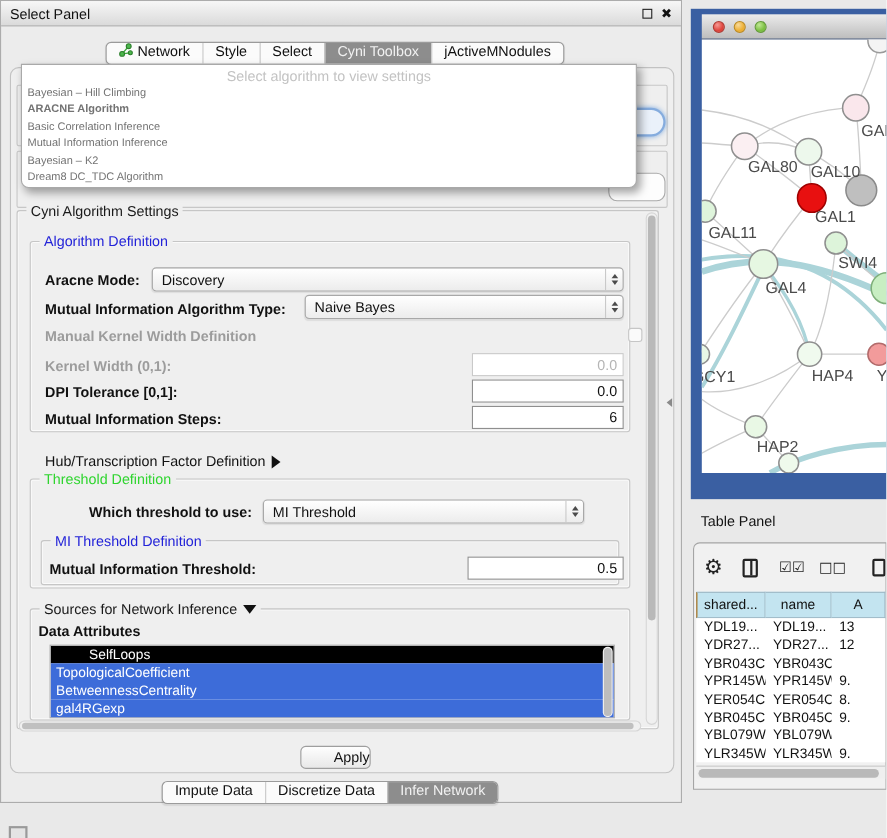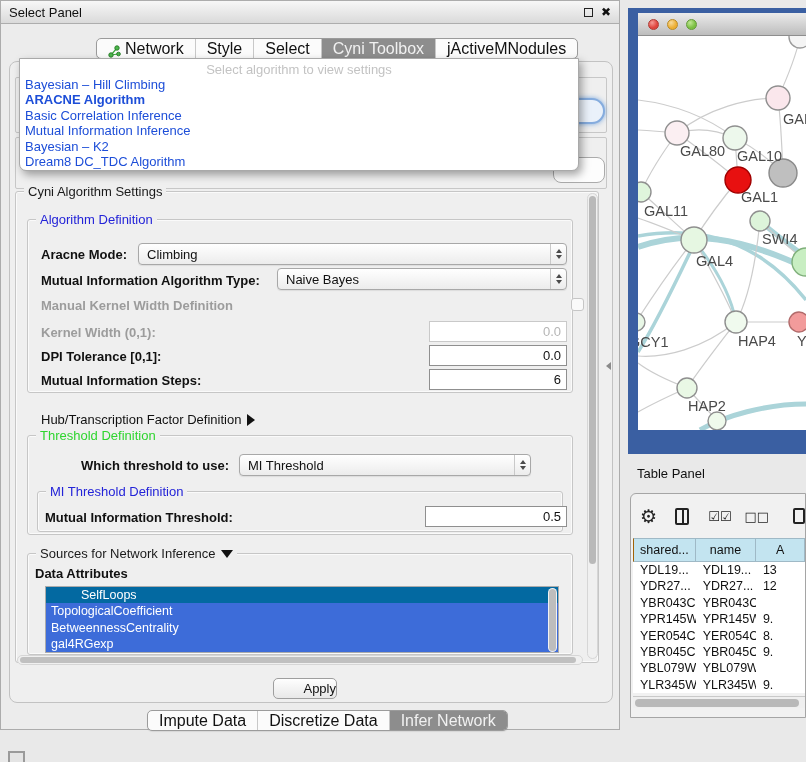--- a/index.html
+++ b/index.html
@@ -12,41 +12,41 @@
     background:linear-gradient(#F7F7F7,#DADADA); border-bottom:1px solid #ADADAD;
     display:flex; align-items:center; padding:0 8px; }
   .cp-title { font-size:13px; color:#111; }
   .cp-buttons { margin-left:auto; display:flex; align-items:center; gap:8px; }
   .float-box { width:9px; height:9px; border:1.5px solid #222; }
   .close-x { font-size:12px; font-weight:bold; color:#111; font-family:"DejaVu Sans",sans-serif; line-height:9px; }
 
   
   .segbar { position:absolute; display:flex; border:1px solid #9B9B9B; border-radius:5px;
     background:#FBFBFB; overflow:hidden; height:21px; box-shadow:0 1px 1px rgba(0,0,0,.08); }
-  .seg { display:flex; align-items:flex-end; gap:4px; padding:0 11px; font-size:16px; color:#111;
+  .seg { display:flex; align-items:flex-start; gap:4px; padding:0 11px; font-size:13px; color:#111;
     border-left:1px solid #C8C8C8; white-space:nowrap; cursor:default; }
   .seg:first-child { border-left:none; }
   .seg.sel { background:#8D8D8D; color:#F1F1F1; }
 
   
   .cp-bodybox { position:absolute; left:8px; top:60px; width:604px; height:642px;
     background:#EFEFEF; border:1px solid #C2C2C2; border-radius:8px; }
 
   
   .frag-group { position:absolute; border:1px solid #C7C7C7; border-radius:2px; background:transparent; }
   .frag-combo-blue { position:absolute; left:552px; top:97px; width:52px; height:26px; background:#EAF1FA;
     border:2px solid #85ACDE; border-radius:13px; box-shadow:0 0 5px rgba(110,160,220,.9); }
   .frag-combo-gray { position:absolute; left:552px; top:156px; width:52px; height:26px; background:#FDFDFD;
     border:1px solid #ABABAB; border-radius:8px; }
 
   
   .popup { position:absolute; left:18px; top:57px; width:560px; height:113px; background:#FFFFFF;
     border:1px solid #A9A9A9; border-radius:0 0 7px 7px; box-shadow:3px 4px 8px rgba(0,0,0,.35); z-index:5; }
   .popup-placeholder { text-align:center; color:#C3C3C3; padding-top:3px; height:18px; }
-  .popup-item { padding:0 0 0 5px; line-height:15.4px; font-size:13px; color:#1d4ed8; }
+  .popup-item { padding:0 0 0 5px; line-height:15.4px; font-size:10px; color:#737373; }
   .popup-item.hl { font-weight:bold; }
 
   
   .group { position:absolute; border:1px solid #C6C6C6; border-radius:3px;
     box-shadow:inset 0 0 0 1px rgba(255,255,255,.65); }
   .group-label { position:absolute; top:-8px; left:8px; background:#EFEFEF; padding:0 4px; font-size:13px; }
   .lbl-blue { color:#2323D8; }
   .lbl-green { color:#2FD52F; }
 
   .row-label { position:absolute; font-weight:bold; font-size:13px; color:#111; }
@@ -203,21 +203,21 @@
     <div class="vscroll" style="left:586px; top:192px; height:466px;">
       <div class="vthumb" style="top:2px; height:368px;"></div>
     </div>
 
     <div class="group" style="left:26px; top:218px; width:546px; height:174px;">
       <span class="group-label lbl-blue">Algorithm Definition</span>
     </div>
 
     <span class="row-label" style="left:40px; top:246px;">Aracne Mode:</span>
     <div class="combo" style="left:137px; top:242px; width:429px;">
-      <span class="combo-text">Climbing</span>
+      <span class="combo-text">Discovery</span>
       <span class="combo-arrows">
           <span class="tri-up"></span>
           <span class="tri-dn"></span>
         </span>
     </div>
 
     <span class="row-label" style="left:40px; top:272px;">Mutual Information Algorithm Type:</span>
     <div class="combo" style="left:276px; top:267px; width:290px;">
       <span class="combo-text">Naive Bayes</span>
       <span class="combo-arrows">
@@ -261,21 +261,21 @@
     <span class="row-label" style="left:44px; top:509px;">Mutual Information Threshold:</span>
     <input class="tfield" style="left: 424px; top: 505px; width: 142px;" value="0.5">
 
     <div class="group" style="left:26px; top:552px; width:546px; height:102px;">
       <span class="group-label" style="font-size:13px;"><span>Sources for Network Inference</span><span class="tri-down-lg"></span></span>
     </div>
     <span class="row-label" style="left:34px; top:565px;">Data Attributes</span>
 
     <div class="attr-list">
       <div id="attr-items">
-          <div class="attr-item" style="background: #0369a1; padding-left: 35px;">SelfLoops</div>
+          <div class="attr-item" style="background: #000000; padding-left: 35px;">SelfLoops</div>
           <div class="attr-item" style="background: rgb(61, 108, 217);">TopologicalCoefficient</div>
           <div class="attr-item" style="background: rgb(61, 108, 217);">BetweennessCentrality</div>
           <div class="attr-item" style="background: rgb(61, 108, 217);">gal4RGexp</div>
         </div>
       <div class="attr-vscroll">
           <div class="attr-vthumb"></div>
         </div>
     </div>
 
     <div class="hscroll" style="left:16px; top:654px; width:566px;">

